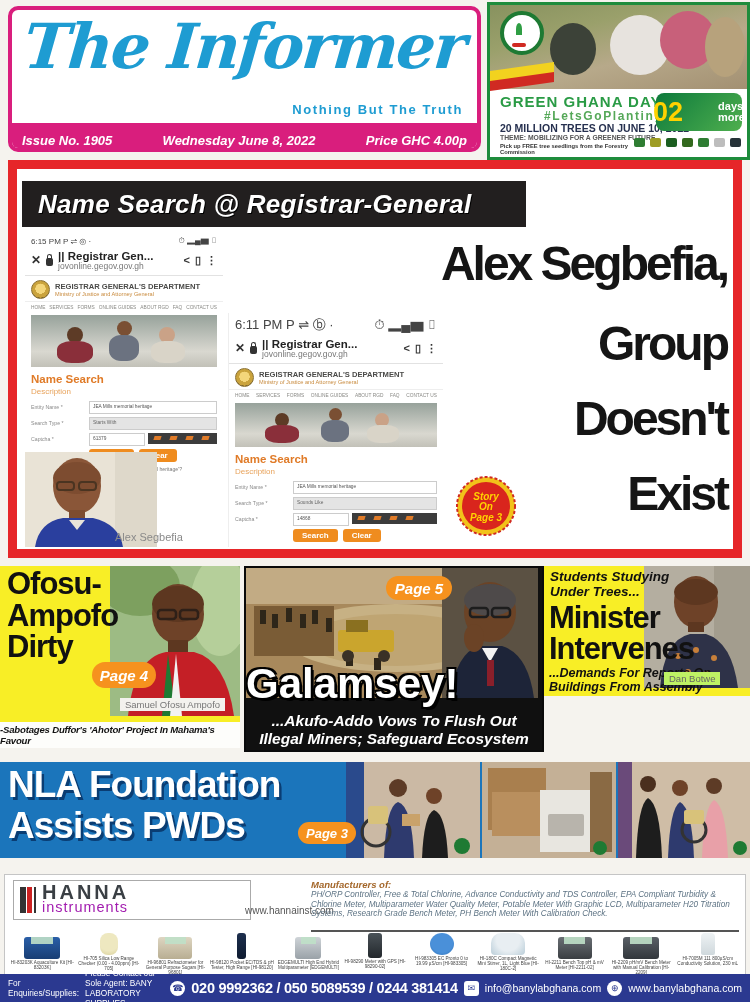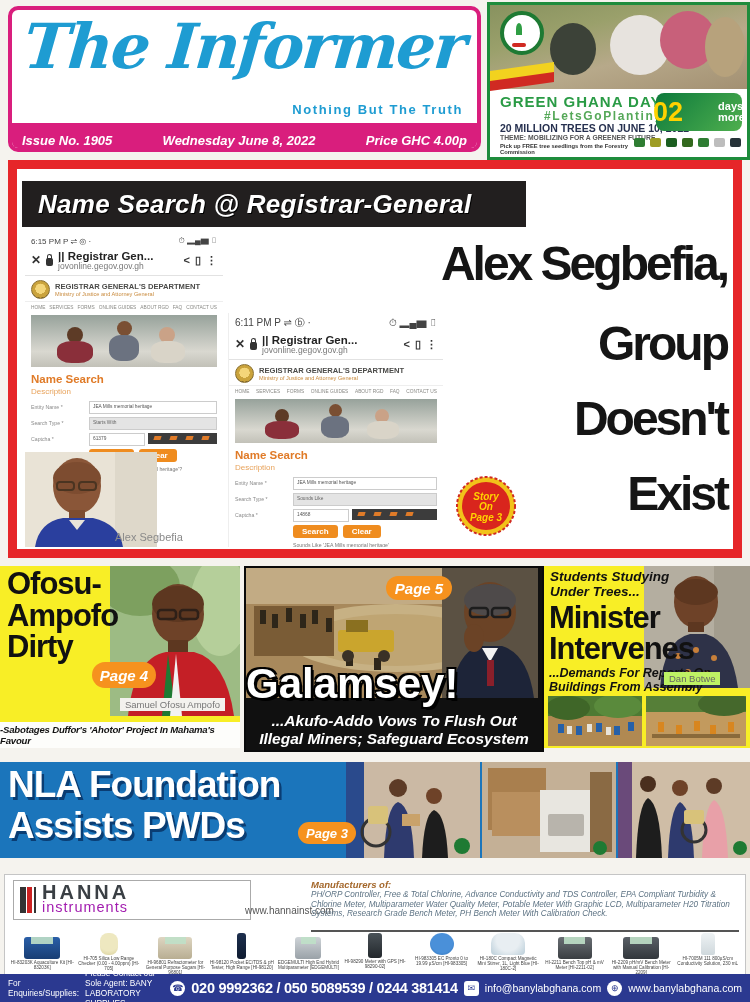--- a/index.html
+++ b/index.html
@@ -49,21 +49,21 @@
   .badge-star{position:absolute;left:438px;top:306px;width:62px;height:62px;}
   .badge-star text{font-weight:bold;font-style:italic;}
   .alex-photo{position:absolute;left:8px;top:283px;width:132px;height:95px;}
   .alex-cap{position:absolute;left:98px;top:362px;color:#8a8a8a;font-size:11px;}
 
   
   .ps{position:absolute;background:#fff;overflow:hidden;}
   .ps1{left:8px;top:64px;width:198px;height:314px;}
   .ps2{left:211px;top:144px;width:214px;height:234px;border-left:1px solid #eee;}
   .ps-status{display:flex;justify-content:space-between;align-items:center;padding:3px 6px 1px;color:#444;}
-  .ps1 .ps-status{font-size:8px;} .ps2 .ps-status{font-size:10px;}
+  .ps1 .ps-status{font-size:8px;} .ps2 .ps-status{font-size:13px;}
   .ps-brow{display:flex;align-items:center;gap:5px;padding:3px 6px 4px;border-bottom:1px solid #e2e2e2;}
   .ps-x{font-size:12px;color:#333;font-weight:bold;}
   .ps-lock{width:7px;height:8px;background:#333;border-radius:2px;position:relative;margin-top:3px;}
   .ps-lock:before{content:"";position:absolute;left:1px;top:-4px;width:3px;height:4px;border:1px solid #333;border-bottom:none;border-radius:3px 3px 0 0;}
   .ps-tab{flex:1;line-height:1.05;}
   .ps-tab .t{font-size:11.5px;font-weight:bold;color:#222;}
   .ps-tab .u{font-size:8.5px;color:#777;}
   .ps-ic{font-size:11px;color:#333;font-weight:bold;}
   .ps-dept{display:flex;align-items:center;gap:5px;padding:4px 6px 2px;}
   .ps-coat{width:17px;height:17px;border-radius:50%;background:radial-gradient(circle at 50% 45%,#f4d67a 0 40%,#caa33c 41% 70%,#7a6026 71%);border:1px solid #8a7030;flex:none;}
@@ -99,21 +99,21 @@
   .ofosu-cap{position:absolute;left:120px;top:132px;background:#f3f2ee;color:#777;font-size:9.5px;padding:1px 5px;z-index:4;}
   .ofosu-sub{left:0;top:722px;width:240px;height:26px;background:#fdfdfb;color:#111;
       font-style:italic;font-weight:bold;font-size:9.6px;display:flex;align-items:center;justify-content:center;letter-spacing:-.2px;}
   .gal{left:244px;top:566px;width:296px;height:182px;background:#101010;border:2px solid #0a0a0a;overflow:hidden;}
   .gal-photo{position:absolute;left:0;top:0;}
   .gal-pill{left:140px;top:8px;width:66px;height:24px;font-size:15px;}
   .gal-h{position:absolute;left:0px;top:92px;width:230px;text-align:left;color:#fff;font-weight:bold;font-size:42px;letter-spacing:0px;
       text-shadow:3px 3px 0 #000,-2px 2px 0 #000,2px -2px 0 #000,-2px -2px 0 #000;z-index:3;}
   .gal-sub{position:absolute;left:0;bottom:3px;width:100%;text-align:center;color:#fff;
       font-style:italic;font-weight:bold;font-size:15.5px;line-height:17.5px;z-index:3;}
-  .minister{left:544px;top:566px;width:206px;height:182px;background:#f8ee26;overflow:hidden;}
+  .minister{left:544px;top:566px;width:206px;height:130px;background:#f8ee26;overflow:hidden;}
   .min-kick{position:absolute;left:6px;top:3px;font-style:italic;font-weight:bold;font-size:13.5px;line-height:15px;color:#111;z-index:3;}
   .min-h{position:absolute;left:5px;font-weight:bold;font-size:31px;line-height:31px;letter-spacing:-1px;color:#111;z-index:3;}
   .min-sub{position:absolute;left:5px;top:100px;font-style:italic;font-weight:bold;font-size:12.5px;line-height:14px;color:#111;z-index:3;}
   .dan-photo{position:absolute;right:0;top:0;z-index:1;}
   .dan-cap{position:absolute;left:120px;top:106px;background:#bef264;color:#666;font-size:9.5px;padding:1px 5px;z-index:4;}
   .tree-photo{position:absolute;top:130px;z-index:2;}
 
   
   .nla{left:0;top:762px;width:750px;height:96px;background:#1b75bb;overflow:hidden;}
   .nla-h{position:absolute;left:8px;top:2px;color:#fff;font-weight:bold;font-size:37px;line-height:41px;letter-spacing:-1px;

